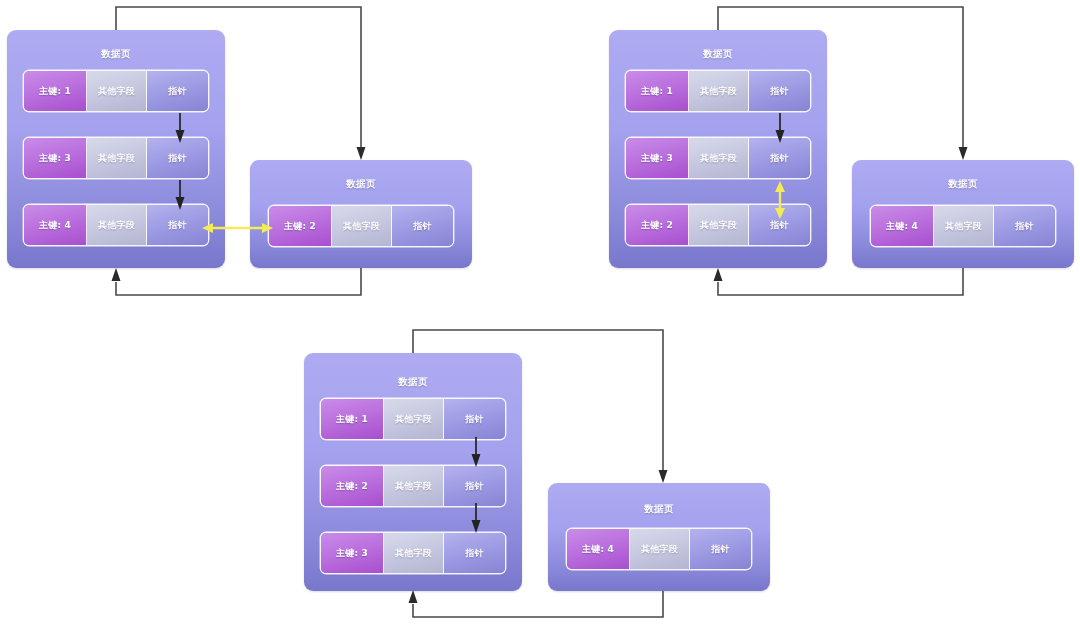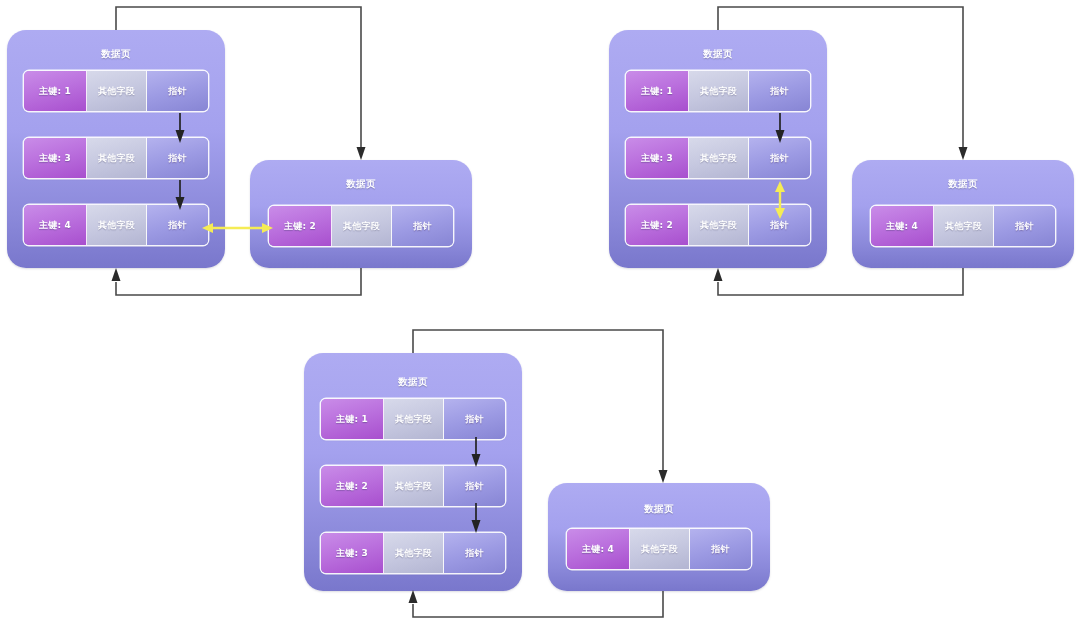--- a/index.html
+++ b/index.html
@@ -45,21 +45,21 @@
     fill: none;
     stroke: #232323;
     stroke-width: 1.7;
   }
   .inner-head { fill: #232323; }
 
   
   .page-box {
     position: absolute;
     z-index: 2;
-    border-radius: 19px;
+    border-radius: 9px;
     background: linear-gradient(180deg, #aeabf2 0%, #a4a1ee 42%, #8b89da 78%, #7977cc 100%);
     box-shadow: 0 1px 2px rgba(60,60,90,0.18);
     box-sizing: border-box;
   }
   .page-title {
     position: absolute;
     left: 0;
     width: 100%;
     text-align: center;
     color: #ffffff;

